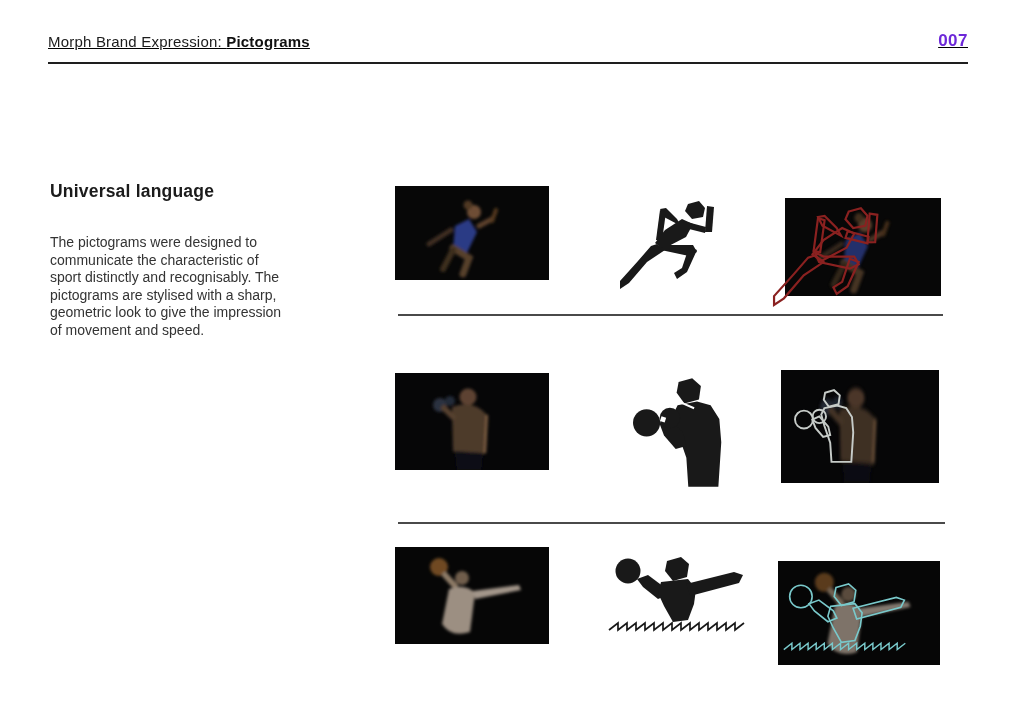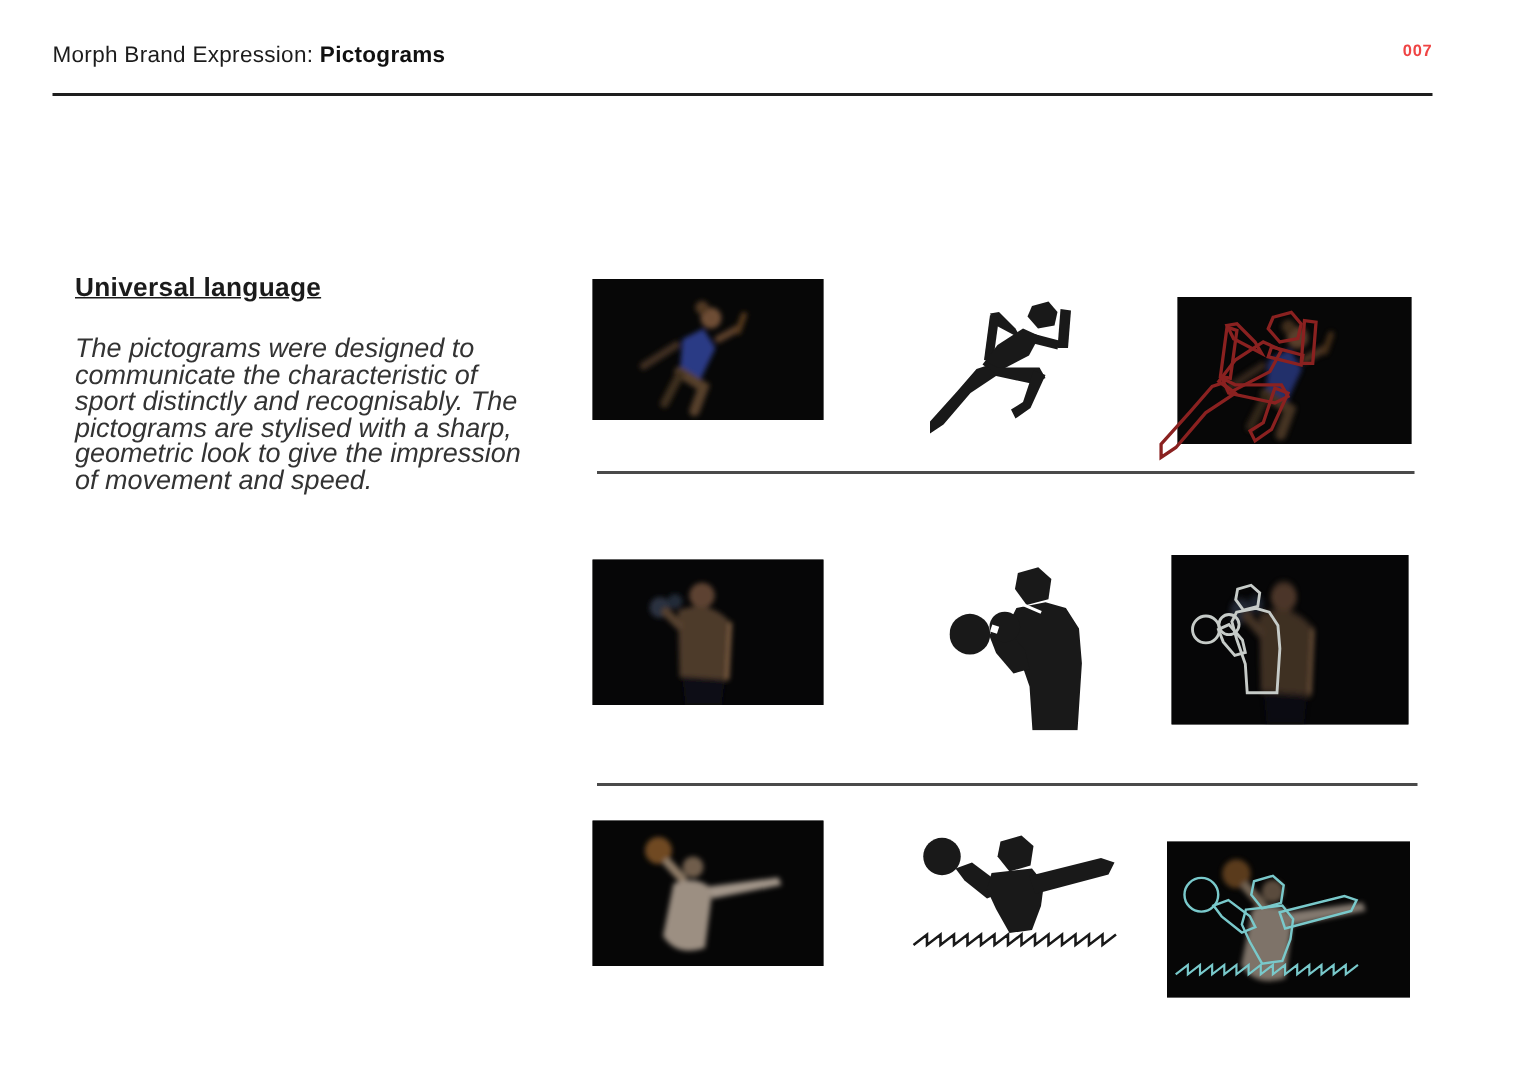--- a/index.html
+++ b/index.html
@@ -6,31 +6,31 @@
     --page-bg:#ffffff; --text:#333333; --heading:#1b1b1b; --rule:#1e1e1e;
     --divider:#4a4a4a; --pictogram:#191919; --outline-red:#8a2120;
     --outline-gray:#c6cbc8; --outline-teal:#79c9cb; --photo-bg:#070707;
   }
   *{margin:0;padding:0;box-sizing:border-box;}
   html,body{background:#e8e8e8;}
   body{font-family:"Liberation Sans",sans-serif;}
   .page{position:relative;width:1024px;height:728px;background:var(--page-bg);overflow:hidden;margin:0 auto;}
 
   
-  .hdr{position:absolute;left:35px;top:28px;width:920px;height:36px;
-       border-bottom:2px solid var(--rule);display:flex;justify-content:space-between;align-items:flex-start;
-       padding-bottom:8px;}
+  .hdr{position:absolute;left:48px;top:28px;width:920px;height:36px;
+       border-bottom:2px solid var(--rule);display:flex;justify-content:space-between;align-items:center;
+       padding-bottom:8px;text-decoration:underline;}
   .hdr-title{font-size:15px;color:#1c1c1c;letter-spacing:.2px;}
   .hdr-title b{font-weight:700;color:#111;}
-  .hdr-page{font-size:11px;font-weight:700;color:#ef4444;letter-spacing:.5px;}
+  .hdr-page{font-size:17px;font-weight:700;color:#6d28d9;letter-spacing:.5px;}
 
   
   .text-col{position:absolute;left:50px;top:181px;width:310px;}
-  .text-col h2{font-size:17.5px;font-weight:700;color:var(--heading);margin-bottom:22px;letter-spacing:.2px;text-decoration:underline;}
-  .text-col p{font-size:18px;line-height:17.5px;color:var(--text);margin-bottom:17px;white-space:pre-line;font-style:italic;}
+  .text-col h2{font-size:17.5px;font-weight:700;color:var(--heading);margin-bottom:32px;letter-spacing:.2px;}
+  .text-col p{font-size:14px;line-height:17.5px;color:var(--text);margin-bottom:17px;white-space:pre-line;}
 
   
   .abs{position:absolute;}
   .photo{background:var(--photo-bg);}
   .photo svg{display:block;width:100%;height:100%;}
   .picto svg{display:block;width:100%;height:100%;}
   .silhouette{fill:var(--pictogram);stroke:none;}
   .notch{stroke:#ffffff;stroke-width:2;fill:none;}
   .water-line{fill:none;stroke:var(--pictogram);stroke-width:1.7;stroke-linejoin:miter;}
   .outline{fill:none;stroke-width:2;stroke-linejoin:miter;}

